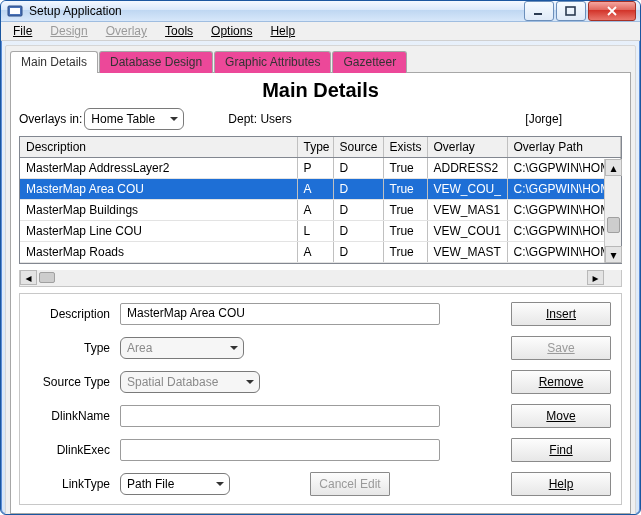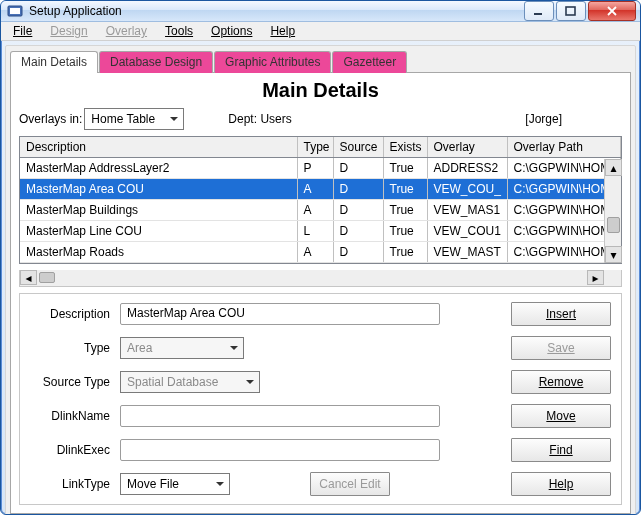--- a/index.html
+++ b/index.html
@@ -101,21 +101,21 @@
     padding:6px 8px 8px 8px;
     display:flex; flex-direction:column;
     gap:6px;
     z-index:1;
   }
   .page-title { text-align:center; font-size:20px; font-weight:bold; }
   .label-row { display:flex; align-items:center; gap:2px; }
   .select {
     height:22px;
     border:1px solid #7a7a7a;
-    border-radius:0;
+    border-radius:6px;
     padding:1px 18px 1px 6px;
     background:#fff;
     min-width:100px;
     display:flex; align-items:center;
     position:relative;
     text-align:center;
   }
   .select::after{
     content:"";
     position:absolute; right:5px; top:50%;
@@ -368,21 +368,21 @@
         <div class="form-lbl">DlinkExec</div>
         <div class="textbox"></div>
         <div class="spacer"></div>
         <div class="btn">
             <span class="u">Find</span>
           </div>
 
         <div class="form-lbl">LinkType</div>
         <div style="display:flex;gap:80px;align-items:center">
           <div class="select sel-small" style="width:110px">
-              <span>Move File</span>
+              <span>Path File</span>
             </div>
           <div class="btn disabled" style="min-width:80px">
               <span>Cancel Edit</span>
             </div>
         </div>
         <div class="spacer"></div>
         <div class="btn">
             <span class="u">Help</span>
           </div>
       </div>

